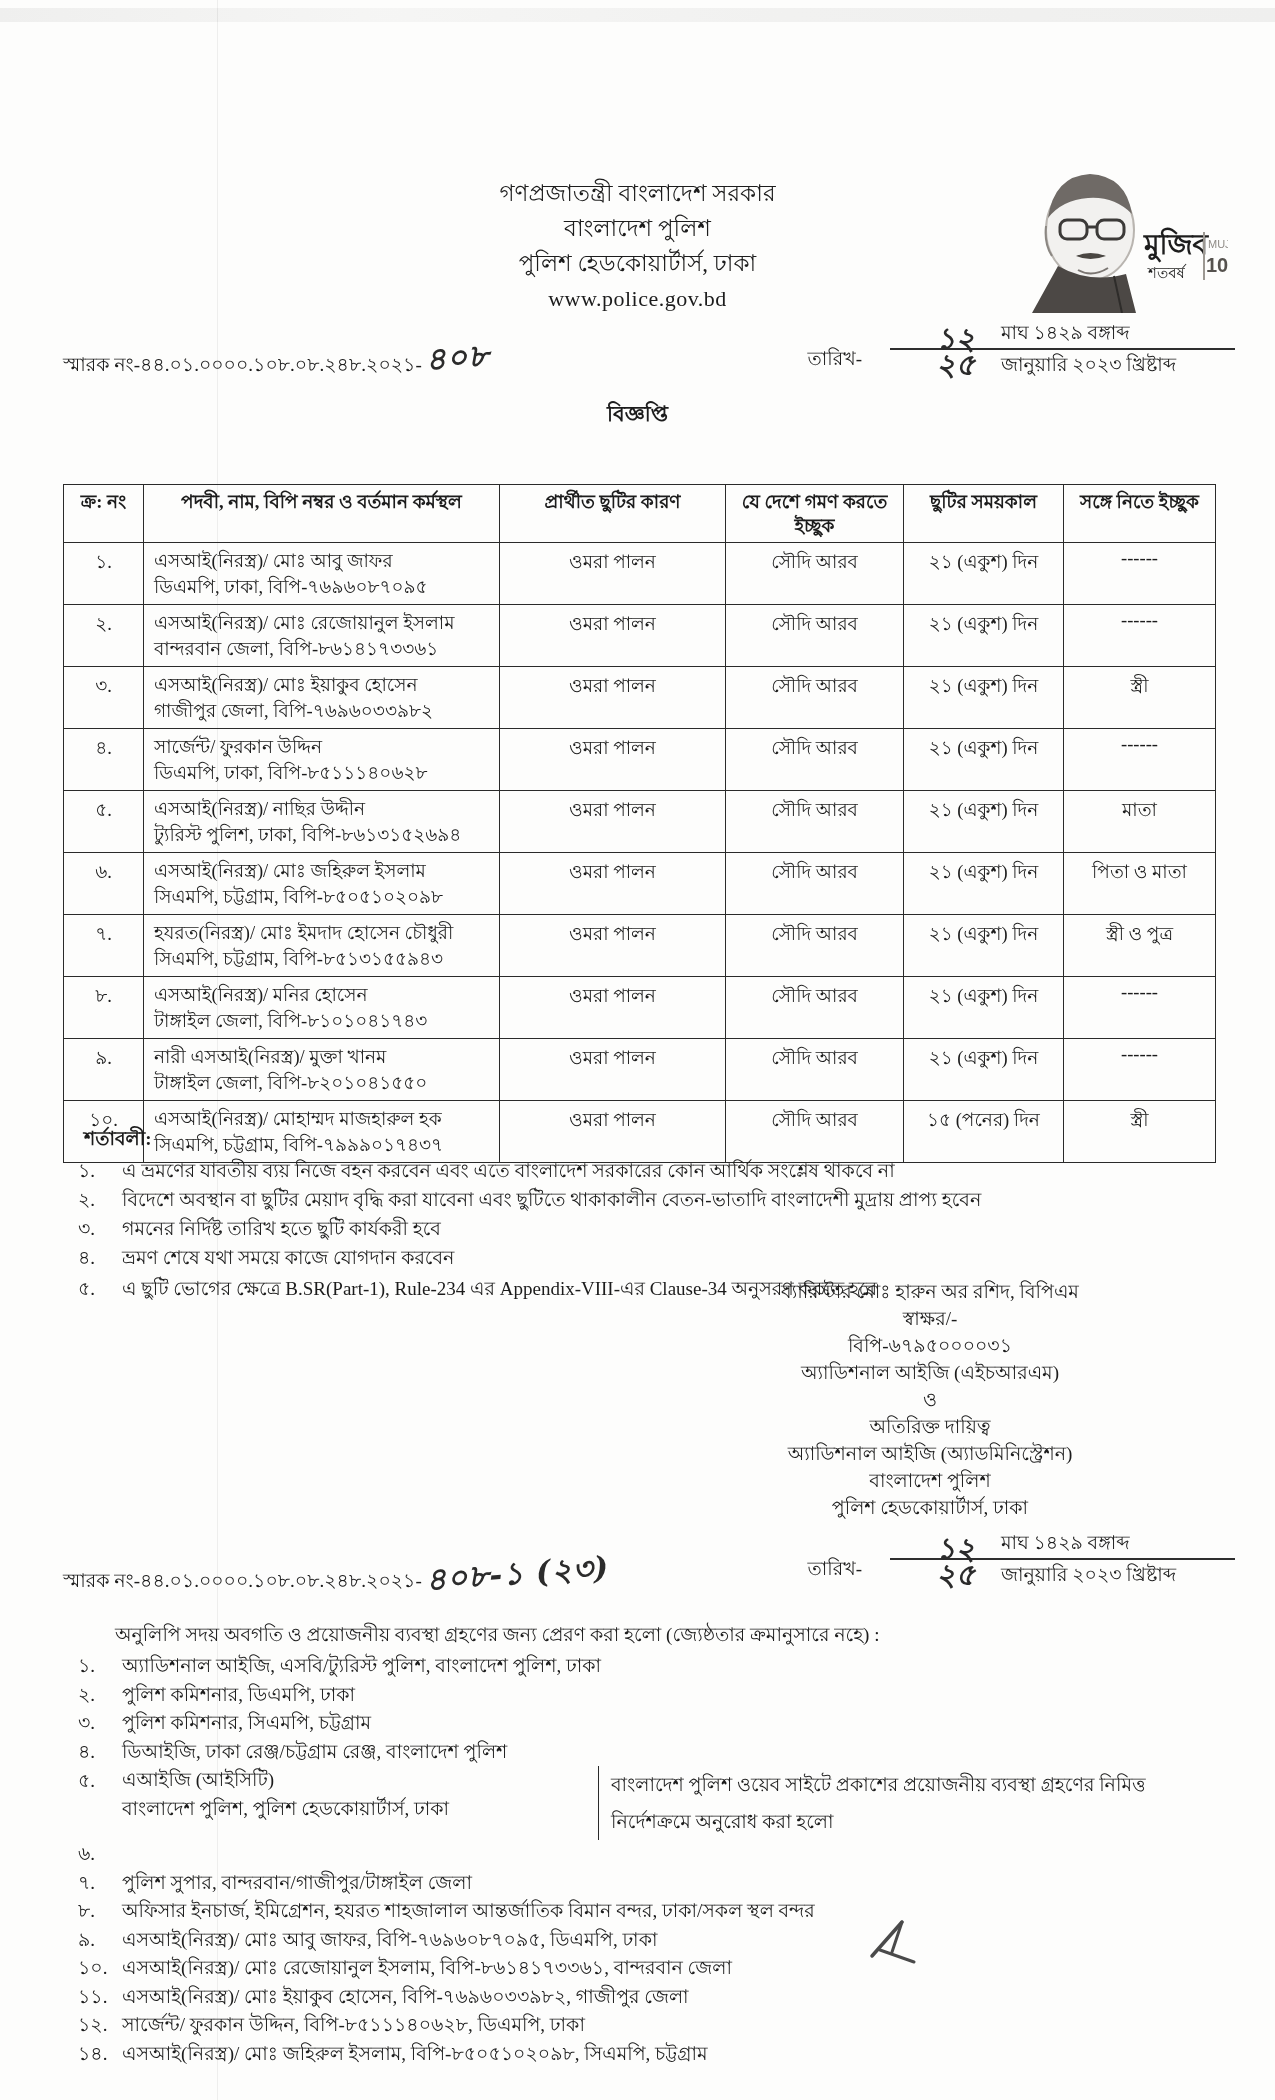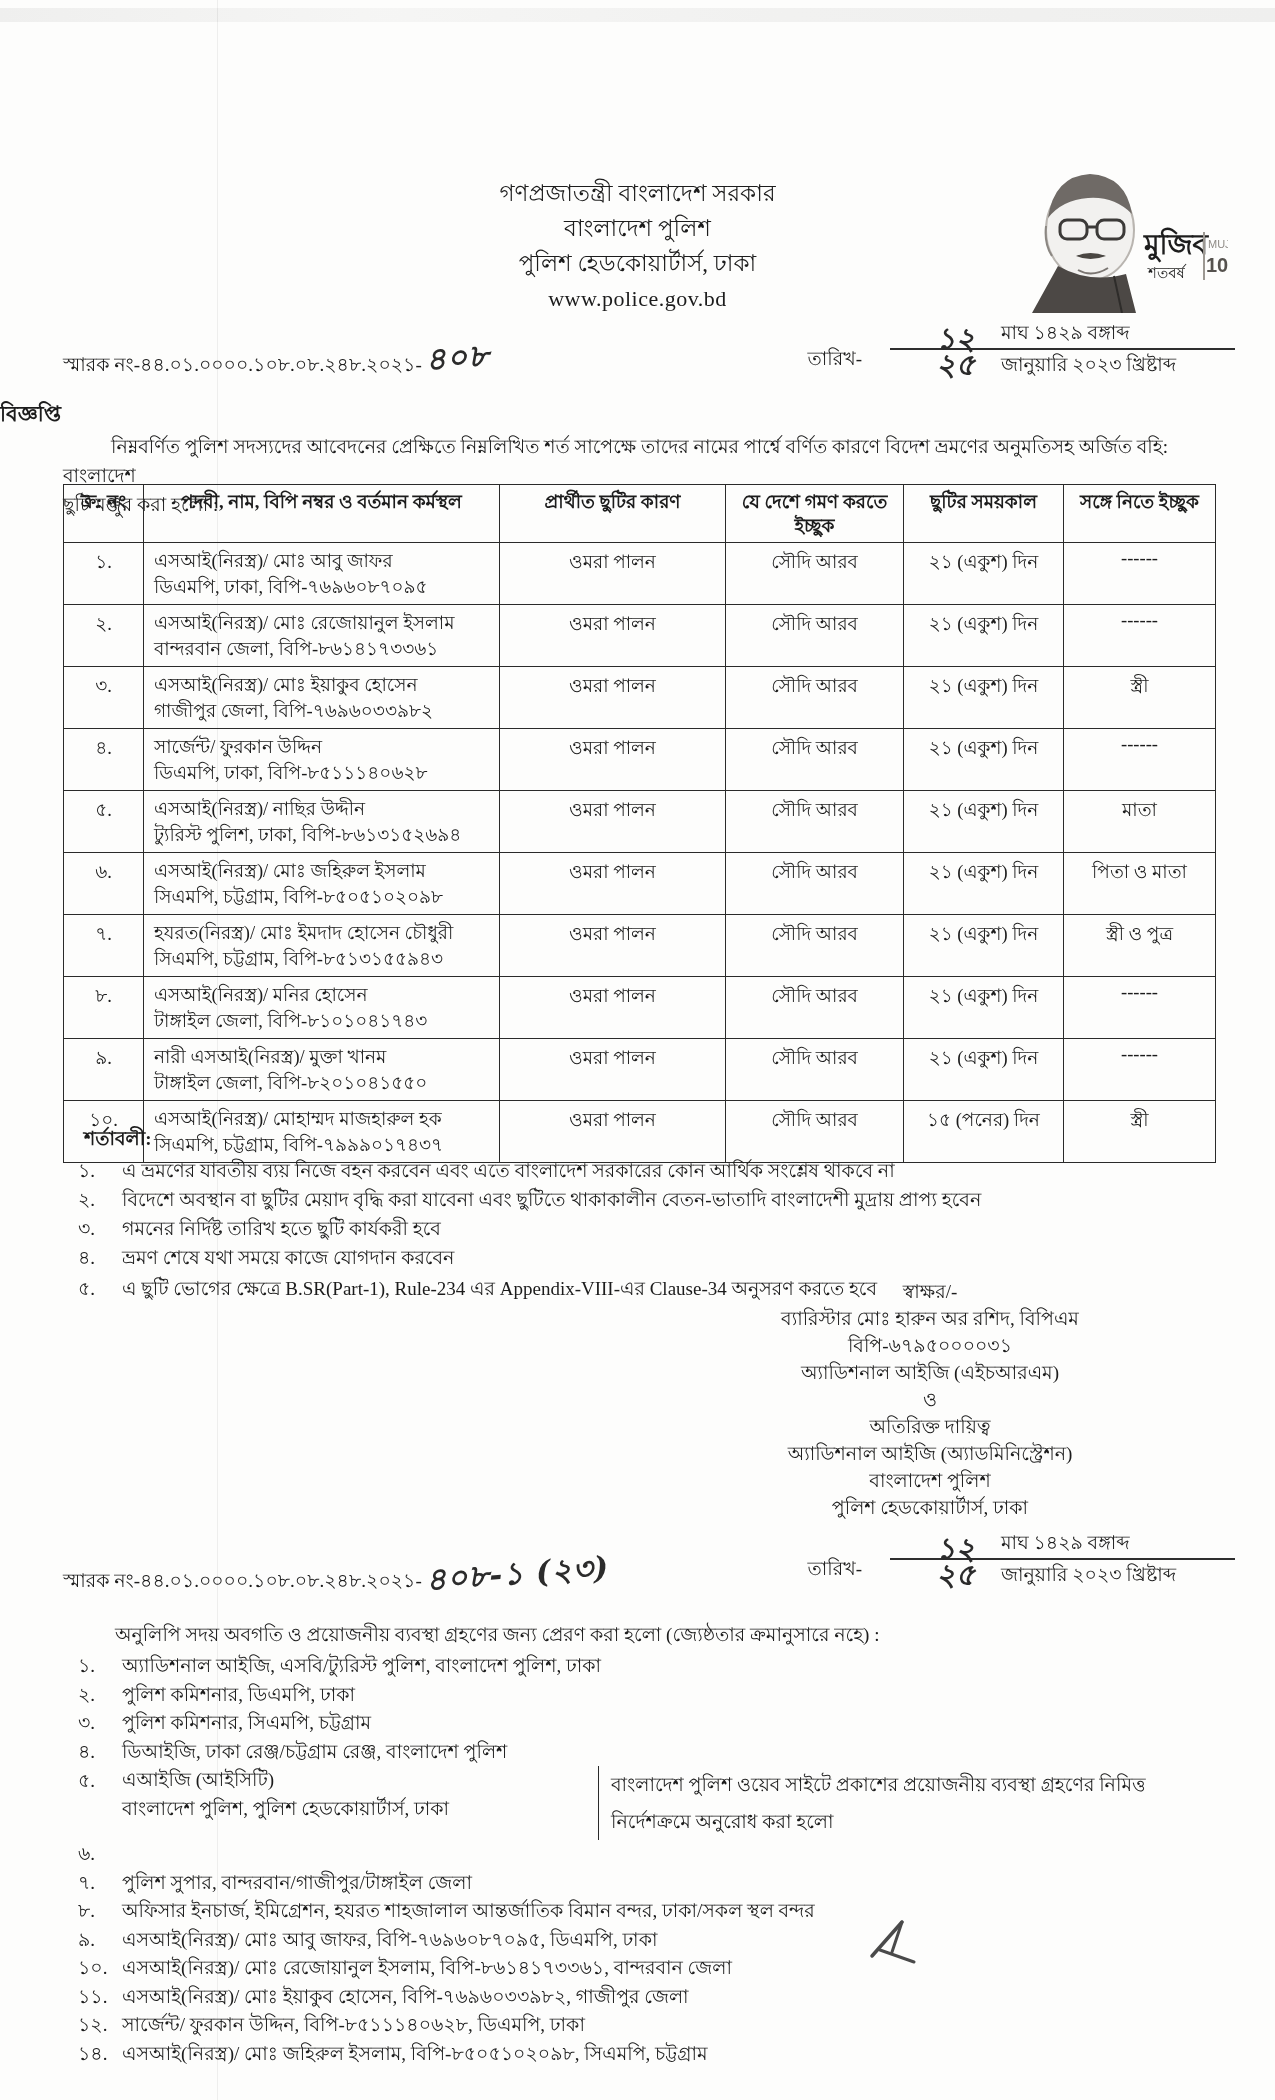--- a/index.html
+++ b/index.html
@@ -32,21 +32,21 @@
   .date2{top:1528px;}
   .date-label{font-size:19px;padding-top:22px;}
   .date-lines{width:345px;}
   .date-row{display:flex;align-items:flex-end;justify-content:flex-start;gap:26px;padding:0 6px;}
   .date-row.top{border-bottom:2px solid #2e2e2e;}
   .date-row .hand{font-size:30px;line-height:30px;margin-bottom:-6px;padding-left:40px;}
   .date-row.bottom .hand{margin-bottom:0;margin-top:-4px;}
   .date-row .cal{font-size:19px;line-height:30px;}
 
   
-  .notice-title{position:absolute;left:0;top:398px;width:1275px;font-size:21px;font-weight:bold;}
+  .notice-title{position:absolute;left:0;top:398px;width:1275px;text-align:center;font-size:21px;font-weight:bold;}
   .intro{position:absolute;left:63px;top:432px;width:1155px;font-size:19px;line-height:29px;}
   .intro .l1{text-indent:48px;}
 
   
   table.leave{position:absolute;left:63px;top:484px;width:1152px;border-collapse:collapse;table-layout:fixed;font-size:18.5px;}
   table.leave th,table.leave td{border:1.4px solid #2a2a2a;vertical-align:top;padding:5px 6px 4px;}
   table.leave th{font-weight:bold;text-align:center;line-height:24px;}
   table.leave td{height:48px;}
   .c-center{text-align:center;}
   .c-left{text-align:left;padding-left:10px !important;}
@@ -120,24 +120,20 @@
         <span class="cal">মাঘ ১৪২৯ বঙ্গাব্দ</span>
       </div>
       <div class="date-row bottom">
         <span class="hand">২৫</span>
         <span class="cal">জানুয়ারি ২০২৩ খ্রিষ্টাব্দ</span>
       </div>
     </div>
   </div>
 
   <div class="notice-title">বিজ্ঞপ্তি</div>
-  <div class="intro">
-    <div class="l1">নিম্নবর্ণিত পুলিশ সদস্যদের আবেদনের প্রেক্ষিতে নিম্নলিখিত শর্ত সাপেক্ষে তাদের নামের পার্শ্বে বর্ণিত কারণে বিদেশ ভ্রমণের অনুমতিসহ অর্জিত বহি: বাংলাদেশ</div>
-    <div class="l2">ছুটি মঞ্জুর করা হলো :</div>
-  </div>
 
   <table class="leave">
     <colgroup>
         <col style="width:80px">
         <col style="width:356px">
         <col style="width:226px">
         <col style="width:178px">
         <col style="width:160px">
         <col style="width:152px">
       </colgroup>
@@ -286,22 +282,22 @@
         <span class="num">৪.</span>
         <span>ভ্রমণ শেষে যথা সময়ে কাজে যোগদান করবেন</span>
       </div>
     <div class="cond-item c5">
         <span class="num">৫.</span>
         <span>এ ছুটি ভোগের ক্ষেত্রে B.SR(Part-1), Rule-234 এর Appendix-VIII-এর Clause-34 অনুসরণ করতে হবে</span>
       </div>
   </div>
 
   <div class="sign-block">
+    <div>ব্যারিস্টার মোঃ হারুন অর রশিদ, বিপিএম</div>
     <div>স্বাক্ষর/-</div>
-    <div>ব্যারিস্টার মোঃ হারুন অর রশিদ, বিপিএম</div>
     <div>বিপি-৬৭৯৫০০০০৩১</div>
     <div>অ্যাডিশনাল আইজি (এইচআরএম)</div>
     <div>ও</div>
     <div>অতিরিক্ত দায়িত্ব</div>
     <div>অ্যাডিশনাল আইজি (অ্যাডমিনিস্ট্রেশন)</div>
     <div>বাংলাদেশ পুলিশ</div>
     <div>পুলিশ হেডকোয়ার্টার্স, ঢাকা</div>
   </div>
 
   <div class="memo memo2">

